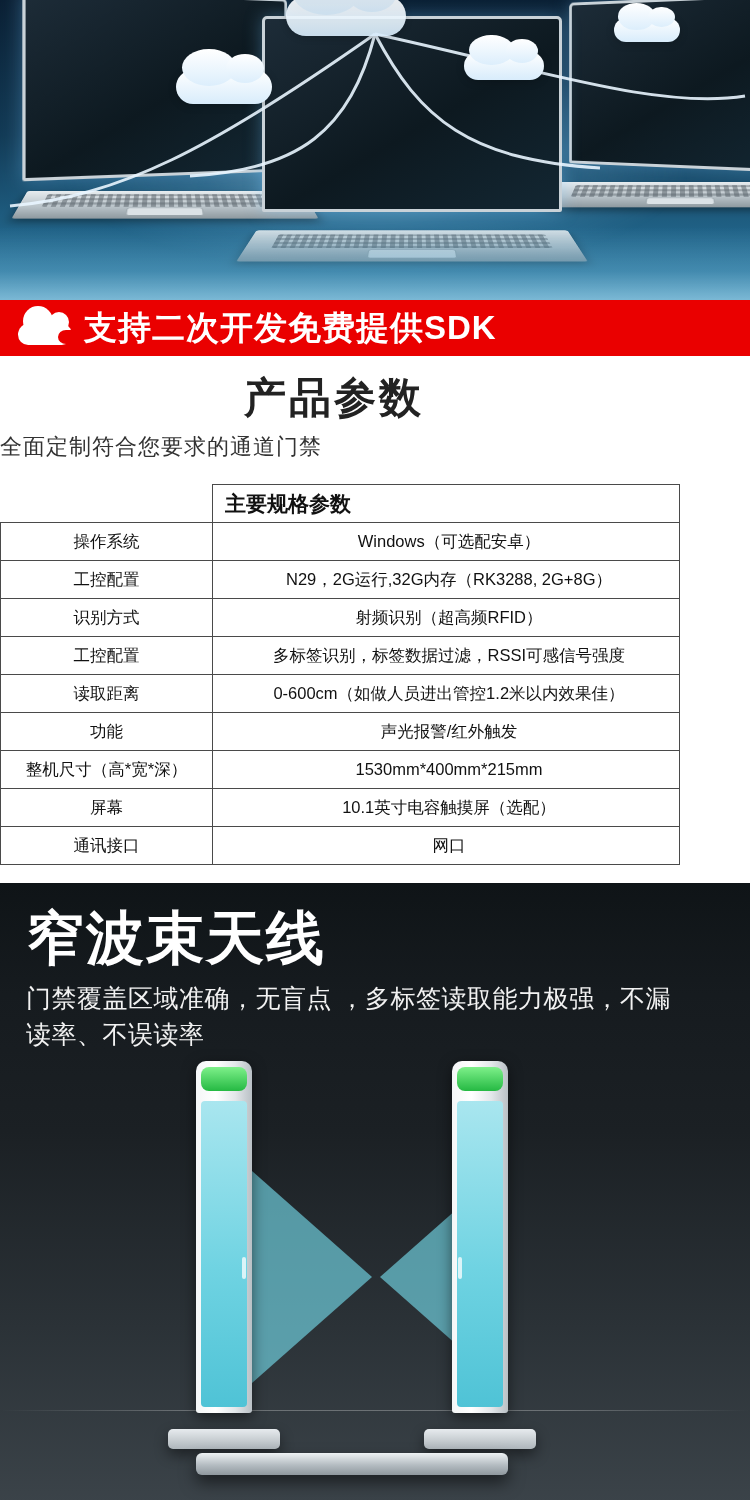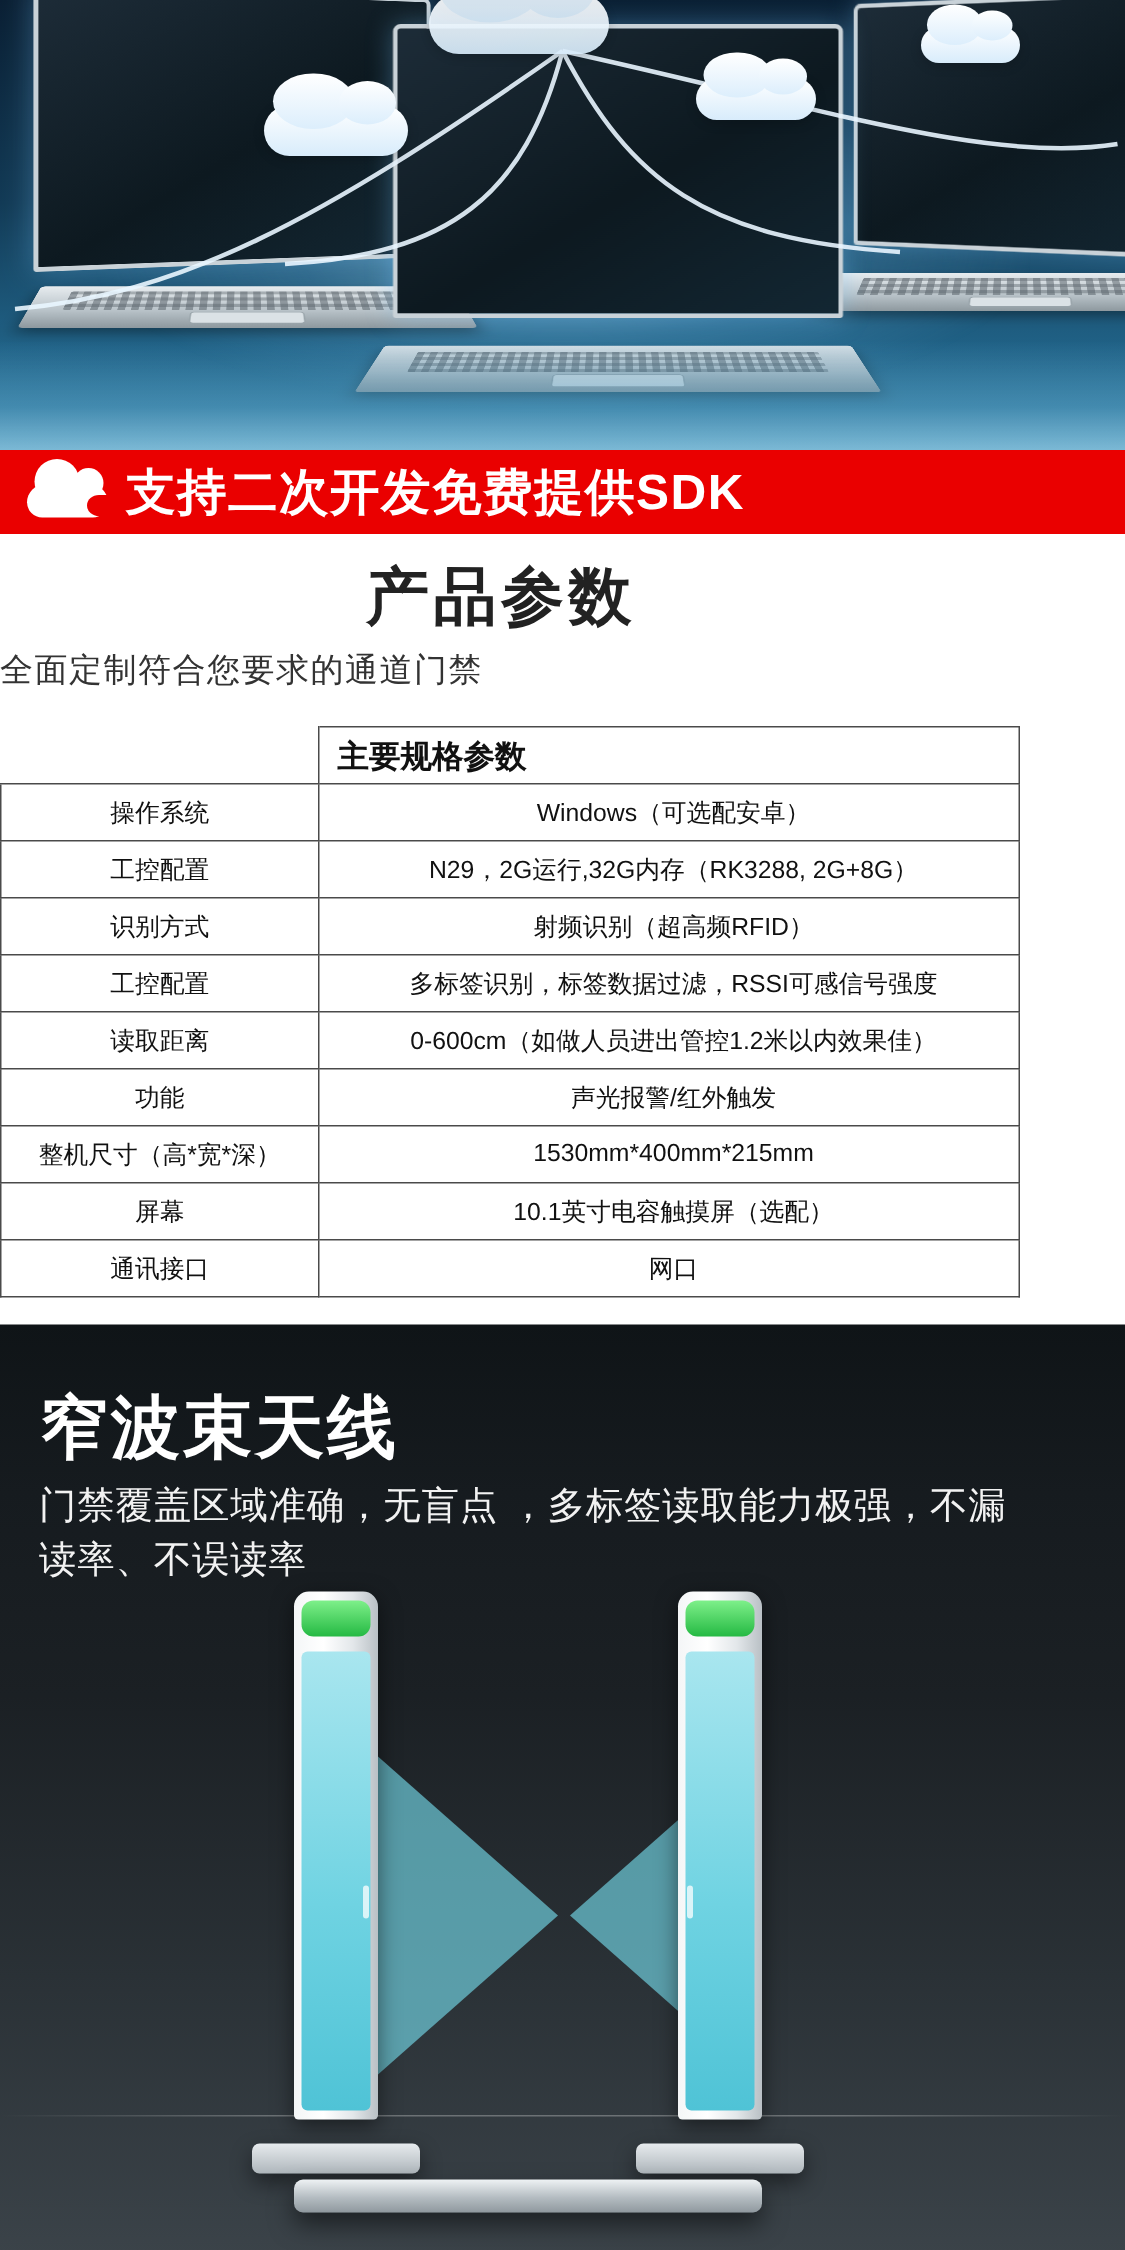--- a/index.html
+++ b/index.html
@@ -221,25 +221,26 @@
   .antenna {
     position: relative;
     width: 750px;
     height: 620px;
     margin-top: 18px;
     background: linear-gradient(180deg, #0f1417 0%, #161b1f 18%, #1b2024 40%, #2a3136 70%, #3b4349 100%);
     overflow: hidden;
     color: #ffffff;
   }
   .ant-title {
-    padding: 44px 0 0 26px;
-    font-size: 46px;
+    padding: 26px 0 0 26px;
+    font-size: 58px;
     font-weight: bold;
     letter-spacing: 2px;
     line-height: 1.05;
+    font-family: Liberation Serif, serif;
   }
   .ant-desc {
     padding: 10px 22px 0 26px;
     font-size: 25px;
     line-height: 1.45;
     letter-spacing: 0.5px;
     color: #f2f2f2;
     max-width: 700px;
   }
   .floor-line {

